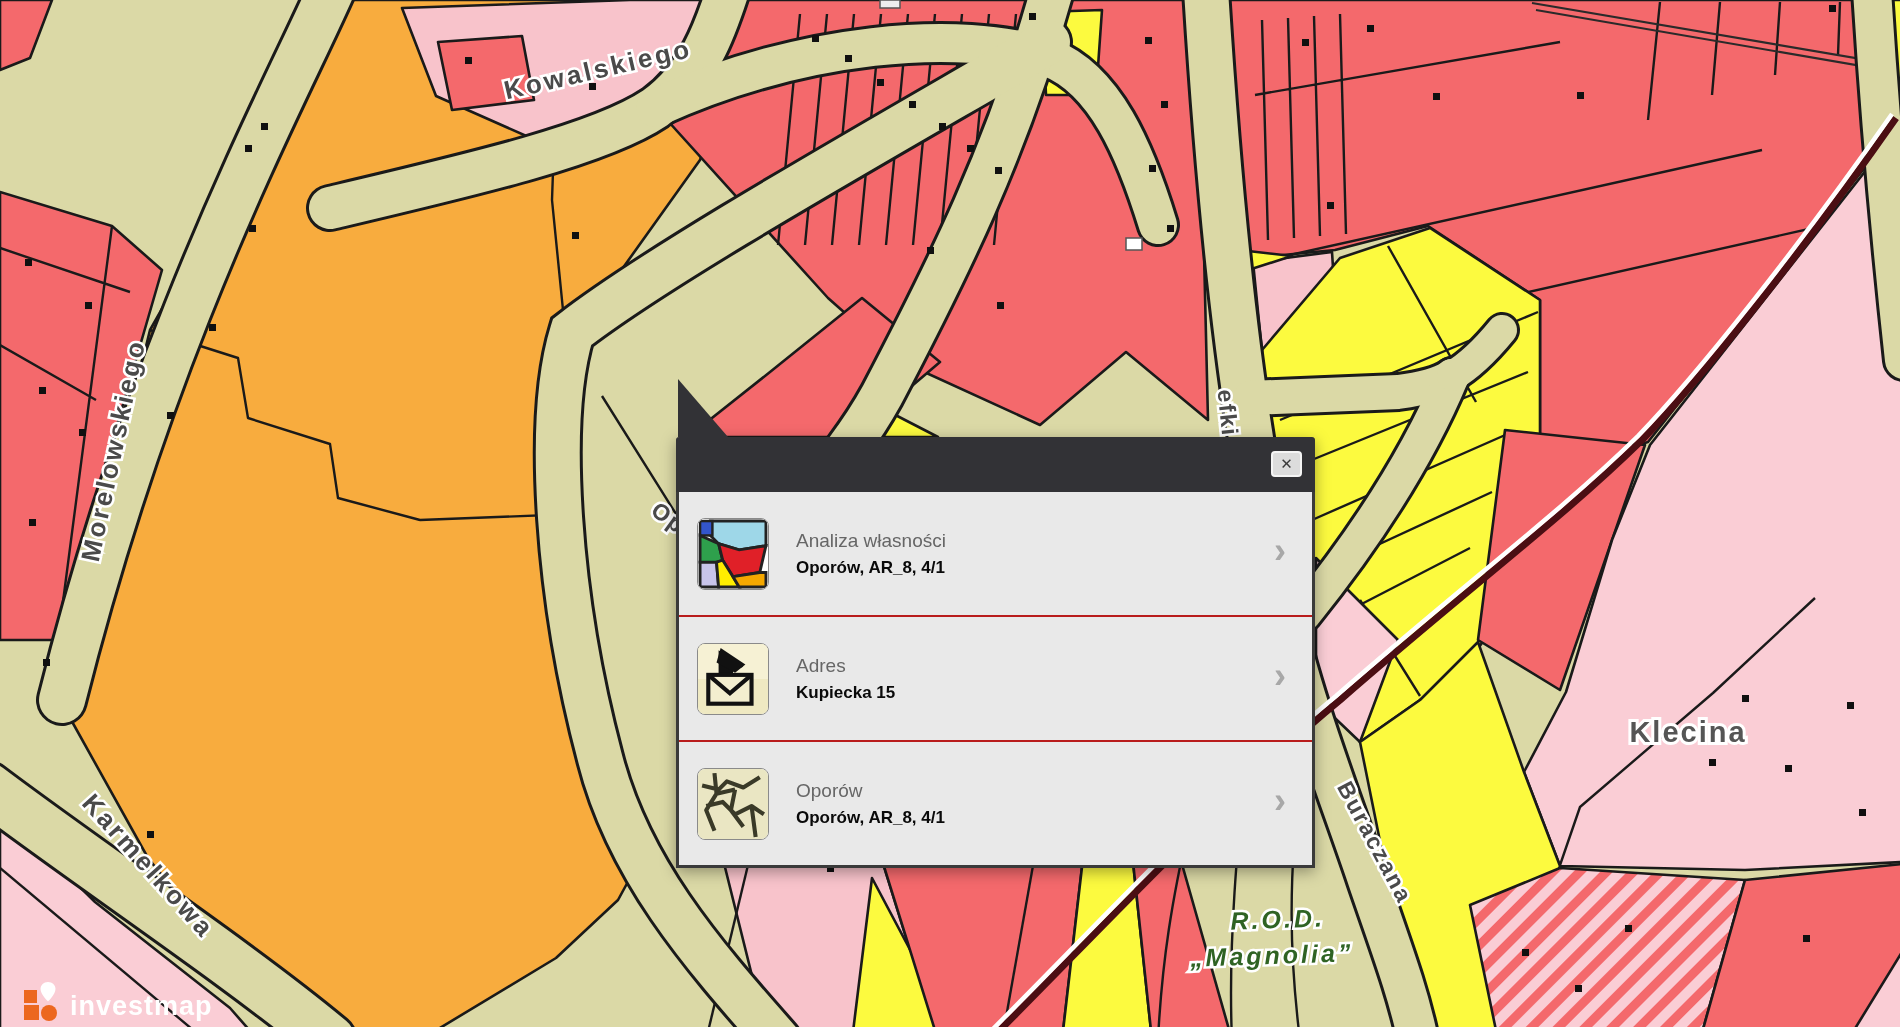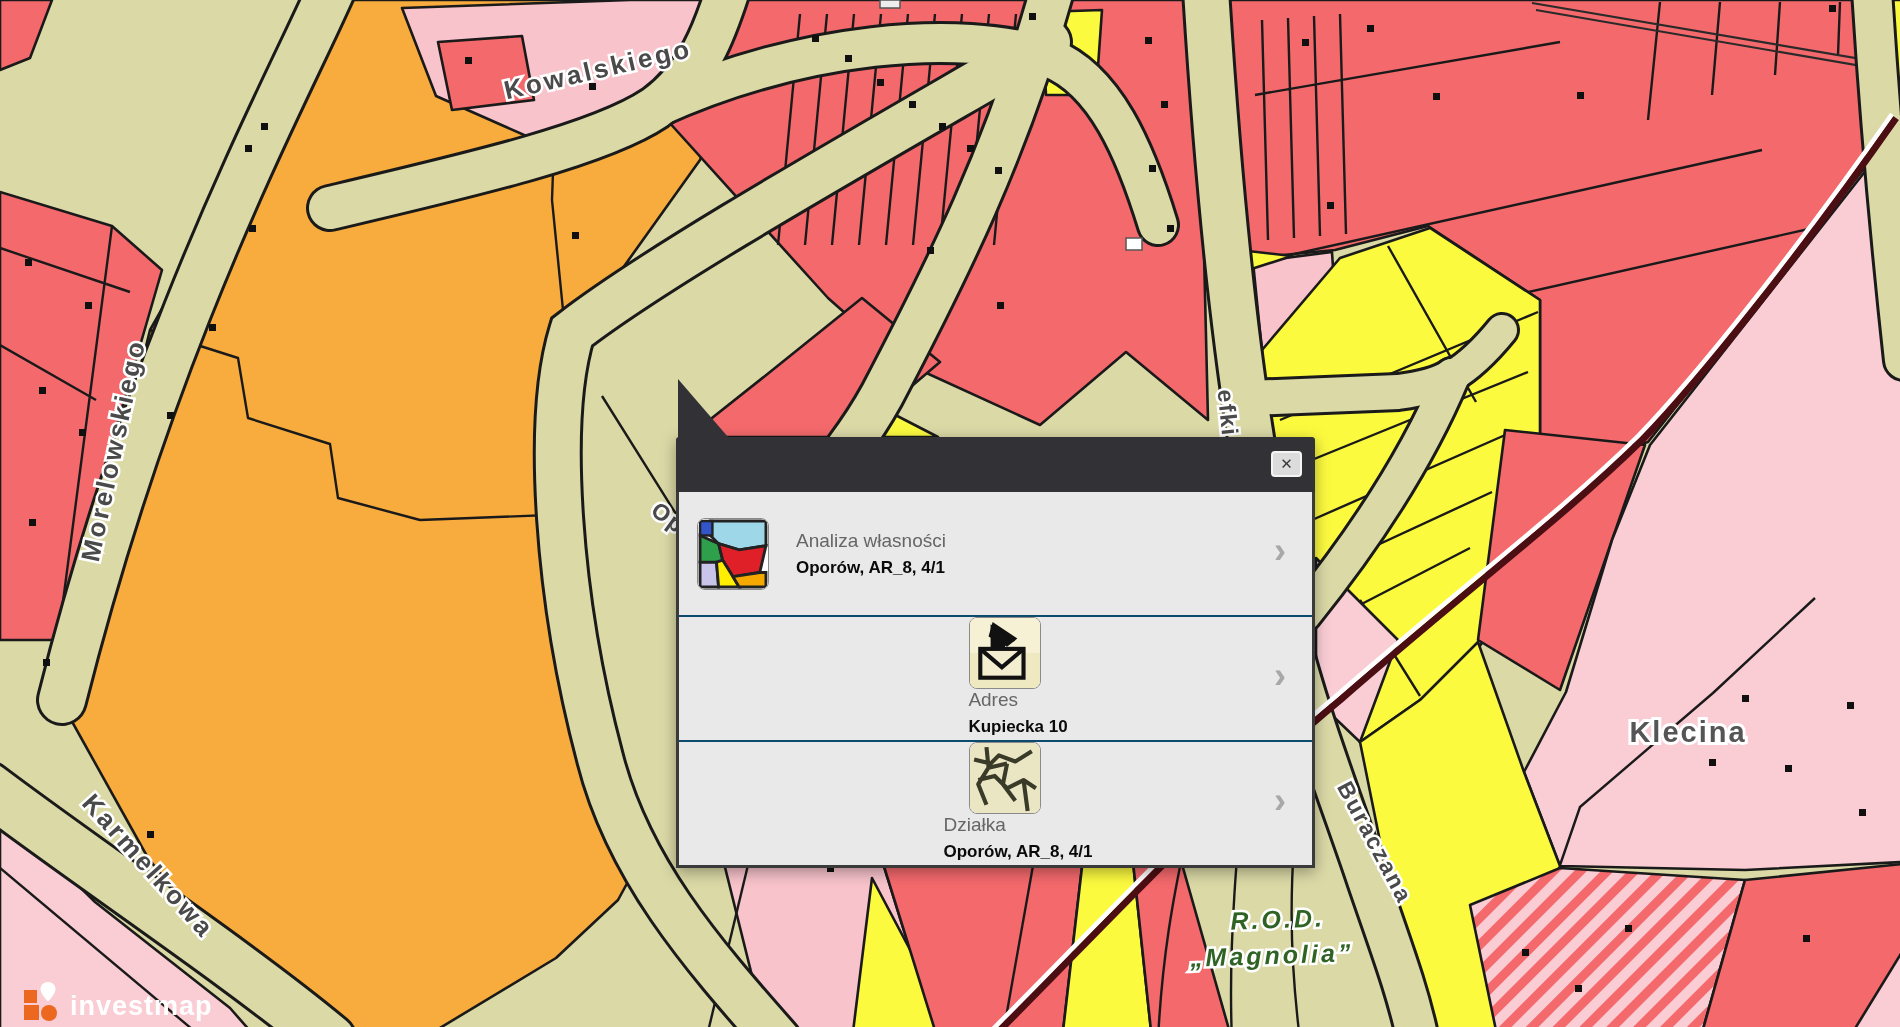--- a/index.html
+++ b/index.html
@@ -40,21 +40,21 @@
   #popup-header{position:relative;height:55px;background:var(--c-popup_dark);
                 border-radius:3px 3px 0 0;}
   #popup-close{position:absolute;right:13px;top:14px;width:31px;height:26px;
                background:#dcdcdc;border:2px solid #f5f5f5;border-radius:4px;
                color:#3a3a3a;font-size:15px;line-height:22px;text-align:center;
                cursor:pointer;box-sizing:border-box;padding:0;}
   #popup-body{background:var(--c-popup_body);border:3px solid var(--c-popup_border);
               border-top:none;}
   .popup-row{position:relative;height:123px;display:flex;align-items:center;
              padding-left:18px;cursor:pointer;}
-  .popup-row + .popup-row{border-top:2px solid #0c4a6e;flex-direction:column;}
+  .popup-row + .popup-row{border-top:2px solid #b91c1c;}
   .row-icon{width:70px;height:70px;border-radius:8px;border:1px solid #8a8a8a;
             flex:0 0 70px;overflow:hidden;background:#fff;}
   .row-text{margin-left:27px;}
   .row-label{font-size:19px;color:var(--c-label_gray);margin-bottom:6px;}
   .row-value{font-size:17px;font-weight:bold;color:var(--c-value_black);}
   .row-chevron{position:absolute;right:26px;top:50%;transform:translateY(-58%);
                font-size:36px;color:#a8a8a8;font-weight:bold;}
 </style>
 </head>
 <body>
@@ -261,32 +261,32 @@
         <svg class="row-icon" viewBox="0 0 34 34">
           <rect x="0" y="0" width="34" height="34" fill="#efe9c2"></rect>
           <rect x="0" y="0" width="34" height="17" fill="#f6f1d4"></rect>
           <path d="M10 3 L22 11 L17 13 L17 16 L10 16 Z M22 11 L17 5" fill="#111111"></path>
           <polygon points="11,2 23,10 18,14 9,9" fill="#111111"></polygon>
           <rect x="5" y="15" width="21" height="14" fill="#f3eecf" stroke="#111" stroke-width="2"></rect>
           <path d="M5 15 L15.5 24 L26 15" fill="none" stroke="#111" stroke-width="2"></path>
         </svg>
         <div class="row-text">
           <div class="row-label">Adres</div>
-          <div class="row-value">Kupiecka 10</div>
+          <div class="row-value">Kupiecka 15</div>
         </div>
         <div class="row-chevron">›</div>
       </div>
 
       <div class="popup-row">
         <svg class="row-icon" viewBox="0 0 34 34">
           <rect x="0" y="0" width="34" height="34" fill="#eae6c3"></rect>
           <path d="M2 8 L10 10 L14 6 L22 9 L30 4 M4 18 L12 16 L18 22 L26 18 L32 22 M8 2 L9 12 L4 20 L8 30 M18 10 L16 20 L22 28 M26 18 L28 33 M9 12 L18 10" fill="none" stroke="#3a3a28" stroke-width="2" stroke-linejoin="round"></path>
         </svg>
         <div class="row-text">
-          <div class="row-label">Działka</div>
+          <div class="row-label">Oporów</div>
           <div class="row-value">Oporów, AR_8, 4/1</div>
         </div>
         <div class="row-chevron">›</div>
       </div>
 
     </div>
   </div>
 
 </div>
 

